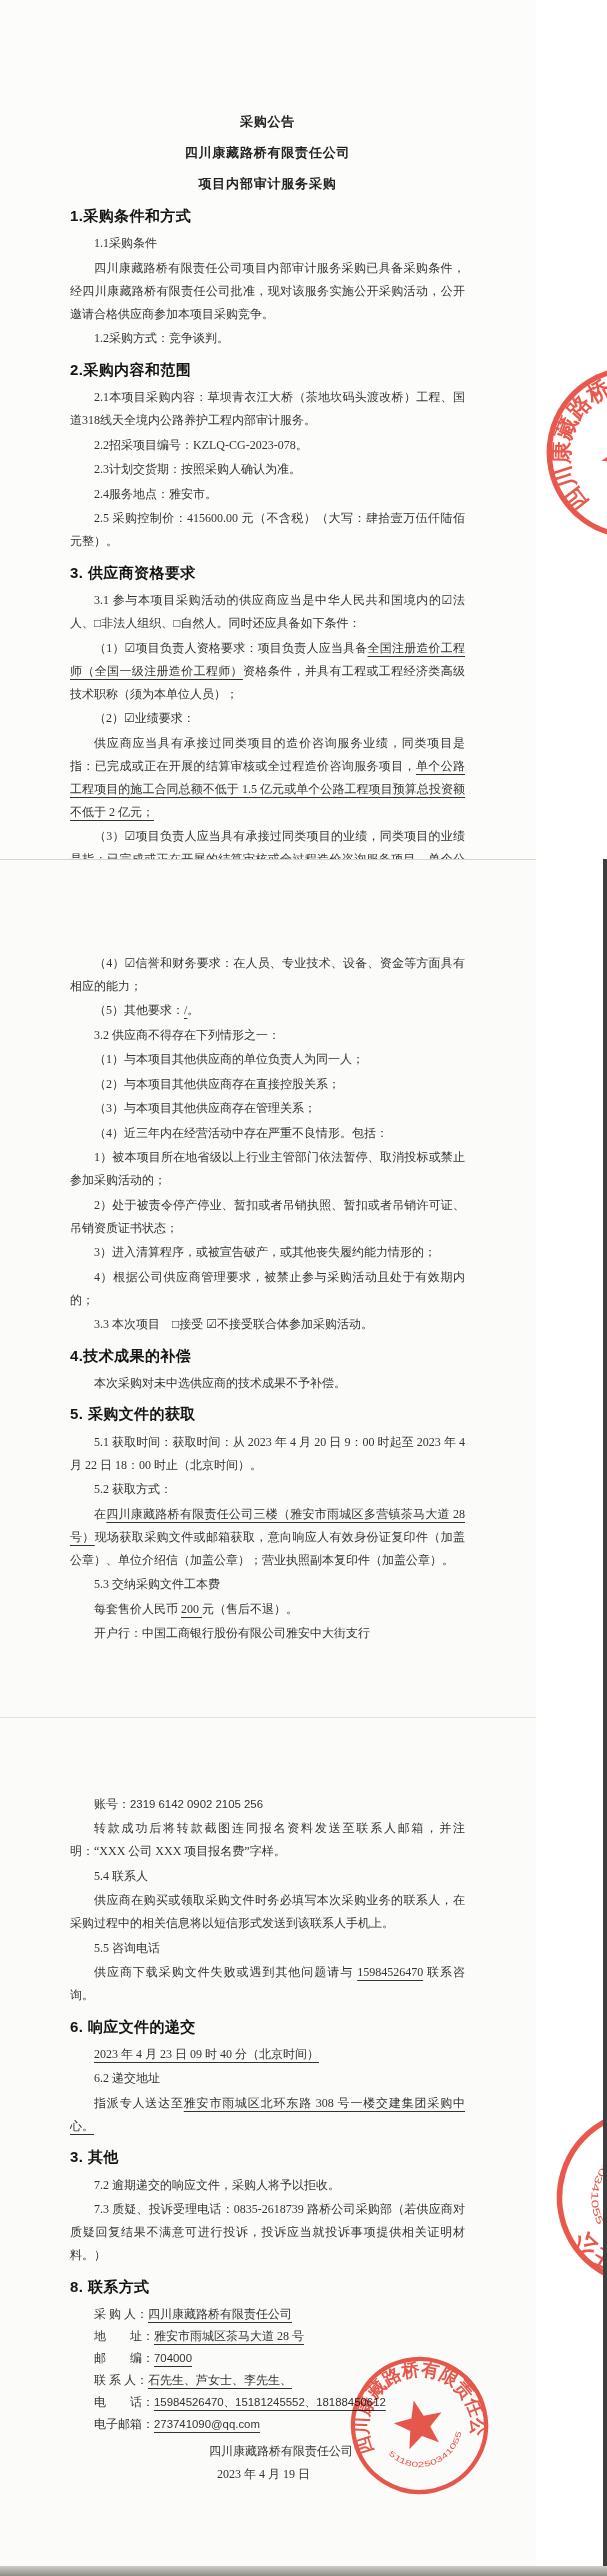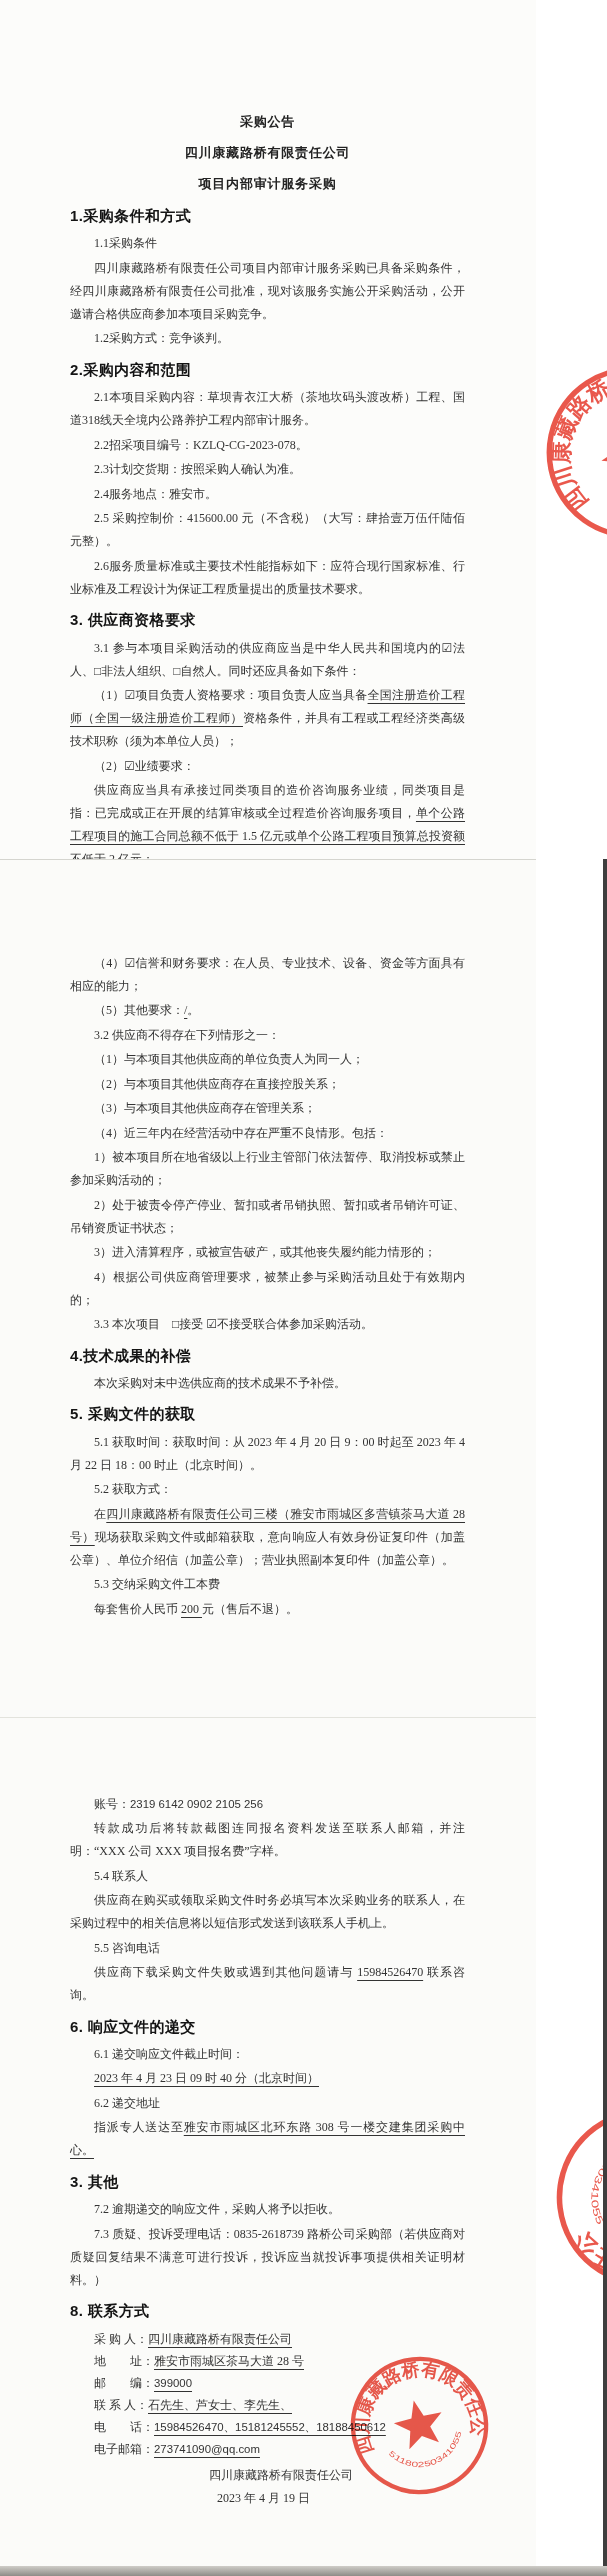--- a/index.html
+++ b/index.html
@@ -48,21 +48,20 @@
       <div class="doc-h1">1.采购条件和方式</div>
       <p class="doc-p ind">1.1采购条件</p>
       <p class="doc-p ind">四川康藏路桥有限责任公司项目内部审计服务采购已具备采购条件，经四川康藏路桥有限责任公司批准，现对该服务实施公开采购活动，公开邀请合格供应商参加本项目采购竞争。</p>
       <p class="doc-p ind">1.2采购方式：竞争谈判。</p>
       <div class="doc-h1">2.采购内容和范围</div>
       <p class="doc-p ind">2.1本项目采购内容：草坝青衣江大桥（茶地坎码头渡改桥）工程、国道318线天全境内公路养护工程内部审计服务。</p>
       <p class="doc-p ind">2.2招采项目编号：KZLQ-CG-2023-078。</p>
       <p class="doc-p ind">2.3计划交货期：按照采购人确认为准。</p>
       <p class="doc-p ind">2.4服务地点：雅安市。</p>
       <p class="doc-p ind">2.5 采购控制价：415600.00 元（不含税）（大写：肆拾壹万伍仟陆佰元整）。</p>
-      <p class="doc-p ind">2.6服务质量标准或主要技术性能指标如下：应符合现行国家标准、行业标准及工程设计为保证工程质量提出的质量技术要求。</p>
       <div class="doc-h1">3. 供应商资格要求</div>
       <p class="doc-p ind">3.1 参与本项目采购活动的供应商应当是中华人民共和国境内的☑法人、□非法人组织、□自然人。同时还应具备如下条件：</p>
       <p class="doc-p ind"><span>（1）☑项目负责人资格要求：项目负责人应当具备</span><span class="u">全国注册造价工程师（全国一级注册造价工程师）</span><span>资格条件，并具有工程或工程经济类高级技术职称（须为本单位人员）；</span></p>
       <p class="doc-p ind">（2）☑业绩要求：</p>
       <p class="doc-p ind"><span>供应商应当具有承接过同类项目的造价咨询服务业绩，同类项目是指：已完成或正在开展的结算审核或全过程造价咨询服务项目，</span><span class="u">单个公路工程项目的施工合同总额不低于 1.5 亿元或单个公路工程项目预算总投资额不低于 2 亿元；</span></p>
       <p class="doc-p ind"><span>（3）☑项目负责人应当具有承接过同类项目的业绩，同类项目的业绩是指：已完成或正在开展的结算审核或全过程造价咨询服务项目，</span><span class="u">单个公路工程项目的施工合同总额不低于 1.5 亿元或单个公路工程项目预算总投资额不低于 2 亿元；</span></p>
     </div>
 </section>
 <section class="page" id="page-2">
   <div class="page-inner">
@@ -79,42 +78,42 @@
       <p class="doc-p ind">4）根据公司供应商管理要求，被禁止参与采购活动且处于有效期内的；</p>
       <p class="doc-p ind">3.3 本次项目　□接受 ☑不接受联合体参加采购活动。</p>
       <div class="doc-h1">4.技术成果的补偿</div>
       <p class="doc-p ind">本次采购对未中选供应商的技术成果不予补偿。</p>
       <div class="doc-h1">5. 采购文件的获取</div>
       <p class="doc-p ind">5.1 获取时间：获取时间：从 2023 年 4 月 20 日 9：00 时起至 2023 年 4 月 22 日 18：00 时止（北京时间）。</p>
       <p class="doc-p ind">5.2 获取方式：</p>
       <p class="doc-p ind"><span>在</span><span class="u">四川康藏路桥有限责任公司三楼（雅安市雨城区多营镇茶马大道 28 号）</span><span>现场获取采购文件或邮箱获取，意向响应人有效身份证复印件（加盖公章）、单位介绍信（加盖公章）；营业执照副本复印件（加盖公章）。</span></p>
       <p class="doc-p ind">5.3 交纳采购文件工本费</p>
       <p class="doc-p ind"><span>每套售价人民币 </span><span class="u">200 </span><span>元（售后不退）。</span></p>
+      <p class="doc-p ind">开户行：中国工商银行股份有限公司雅安中大街支行</p>
     </div>
 </section>
 <section class="page" id="page-3">
   <div class="page-inner">
       <p class="doc-p ind"><span>账号：</span><span class="sans">2319 6142 0902 2105 256</span></p>
       <p class="doc-p ind">转款成功后将转款截图连同报名资料发送至联系人邮箱，并注明：“XXX 公司 XXX 项目报名费”字样。</p>
       <p class="doc-p ind">5.4 联系人</p>
       <p class="doc-p ind">供应商在购买或领取采购文件时务必填写本次采购业务的联系人，在采购过程中的相关信息将以短信形式发送到该联系人手机上。</p>
       <p class="doc-p ind">5.5 咨询电话</p>
       <p class="doc-p ind"><span>供应商下载采购文件失败或遇到其他问题请与 </span><span class="u">15984526470</span><span> 联系咨询。</span></p>
       <div class="doc-h1">6. 响应文件的递交</div>
-      <p class="doc-p ind">6.1 递交响应文件截止时间：</p>
       <p class="doc-p ind"><span class="u">2023 年 4 月 23 日 09 时 40 分（北京时间）</span></p>
       <p class="doc-p ind">6.2 递交地址</p>
       <p class="doc-p ind"><span>指派专人送达至</span><span class="u">雅安市雨城区北环东路 308 号一楼交建集团采购中心。</span></p>
       <div class="doc-h1">3. 其他</div>
       <p class="doc-p ind">7.2 逾期递交的响应文件，采购人将予以拒收。</p>
       <p class="doc-p ind">7.3 质疑、投诉受理电话：0835-2618739 路桥公司采购部（若供应商对质疑回复结果不满意可进行投诉，投诉应当就投诉事项提供相关证明材料。）</p>
       <div class="doc-h1">8. 联系方式</div>
       <div class="contact-row"><span>采 购 人：</span><span class="u">四川康藏路桥有限责任公司</span></div>
       <div class="contact-row"><span>地　　址：</span><span class="u">雅安市雨城区茶马大道 28 号</span></div>
-      <div class="contact-row"><span>邮　　编：</span><span class="u sans">399000</span></div>
+      <div class="contact-row"><span>邮　　编：</span><span class="u sans">704000</span></div>
       <div class="contact-row"><span>联 系 人：</span><span class="u">石先生、芦女士、李先生、</span></div>
       <div class="contact-row"><span>电　　话：</span><span class="u sans">15984526470、15181245552、18188450612</span></div>
       <div class="contact-row"><span>电子邮箱：</span><span class="u sans">273741090@qq.com</span></div>
       <div class="sign company">四川康藏路桥有限责任公司</div>
       <div class="sign date">2023 年 4 月 19 日</div>
     </div>
 </section>
 
 <div class="seal" id="seal-page1"><svg viewBox="0 0 200 200" width="100%" height="100%">
     <defs>

